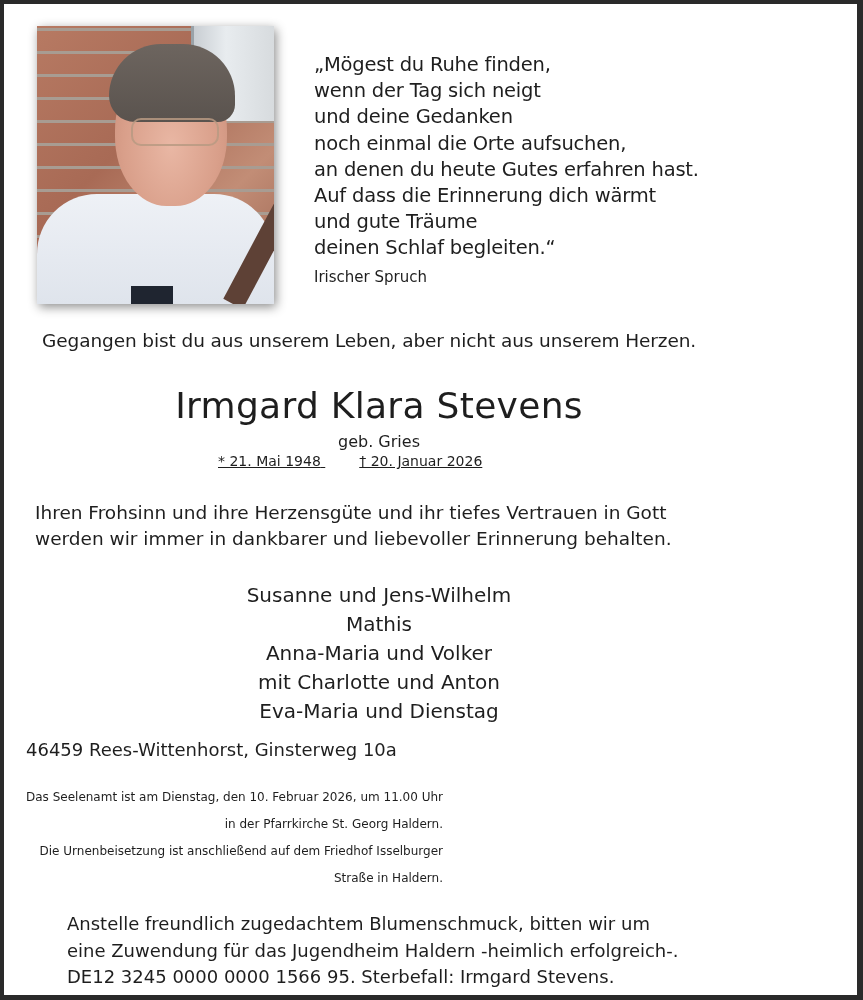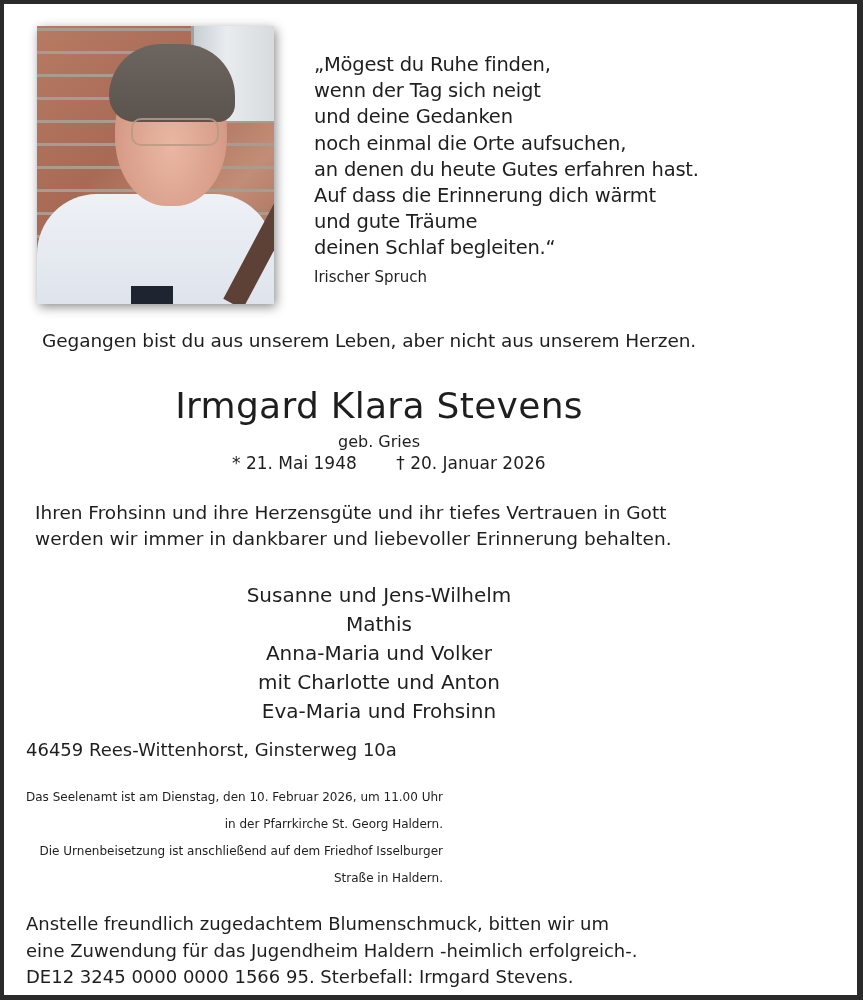--- a/index.html
+++ b/index.html
@@ -81,22 +81,22 @@
     }
     .name {
       position: absolute; left: 0; width: 750px; top: 381px; text-align: center;
       font-size: 36px; letter-spacing: 0.3px; white-space: nowrap;
     }
     .maiden {
       position: absolute; left: 0; width: 750px; top: 428px; text-align: center;
       font-size: 16px;
     }
     .dates {
-      position: absolute; left: 228px; top: 449px;
-      font-size: 17px; white-space: nowrap;
+      position: absolute; left: 214px; top: 449px;
+      font-size: 14px; white-space: nowrap; text-decoration: underline;
     }
     .dates .death { margin-left: 34px; }
     .tribute {
       position: absolute; left: 31px; top: 496px;
       font-size: 18.5px; line-height: 26px; white-space: nowrap;
     }
     .tribute .line { display: block; }
     .mourners {
       position: absolute; left: 0; width: 750px; top: 577px; text-align: center;
       font-size: 20px; line-height: 29px;
@@ -108,21 +108,21 @@
     }
     .service {
       position: absolute; left: 22px; top: 780px;
       font-size: 12px; line-height: 27px; white-space: nowrap; text-align: right;
     }
     .service .line { display: block; }
     .donation {
       position: absolute; left: 22px; top: 907px;
       font-size: 18px; line-height: 26.5px; white-space: nowrap;
     }
-    .donation .line { display: block; }
+    .donation .line { display: block; margin-left: 41px; }
   </style>
 </head>
 <body>
 
 <div class="page">
 
   <div class="photo-frame">
     <div class="photo" title="Portrait of Irmgard Klara Stevens, smiling woman with short grey hair and glasses in front of a brick wall">
       <div class="window"></div>
       <div class="shirt"></div>
@@ -158,21 +158,21 @@
   <div class="tribute">
     <span class="line">Ihren Frohsinn und ihre Herzensgüte und ihr tiefes Vertrauen in Gott</span>
     <span class="line">werden wir immer in dankbarer und liebevoller Erinnerung behalten.</span>
   </div>
 
   <div class="mourners">
     <span class="line">Susanne und Jens-Wilhelm</span>
     <span class="line">Mathis</span>
     <span class="line">Anna-Maria und Volker</span>
     <span class="line">mit Charlotte und Anton</span>
-    <span class="line">Eva-Maria und Frohsinn</span>
+    <span class="line">Eva-Maria und Dienstag</span>
   </div>
 
   <div class="address">46459 Rees-Wittenhorst, Ginsterweg 10a</div>
 
   <div class="service">
     <span class="line">Das Seelenamt ist am Dienstag, den 10. Februar 2026, um 11.00 Uhr</span>
     <span class="line">in der Pfarrkirche St. Georg Haldern.</span>
     <span class="line">Die Urnenbeisetzung ist anschließend auf dem Friedhof Isselburger</span>
     <span class="line">Straße in Haldern.</span>
   </div>

